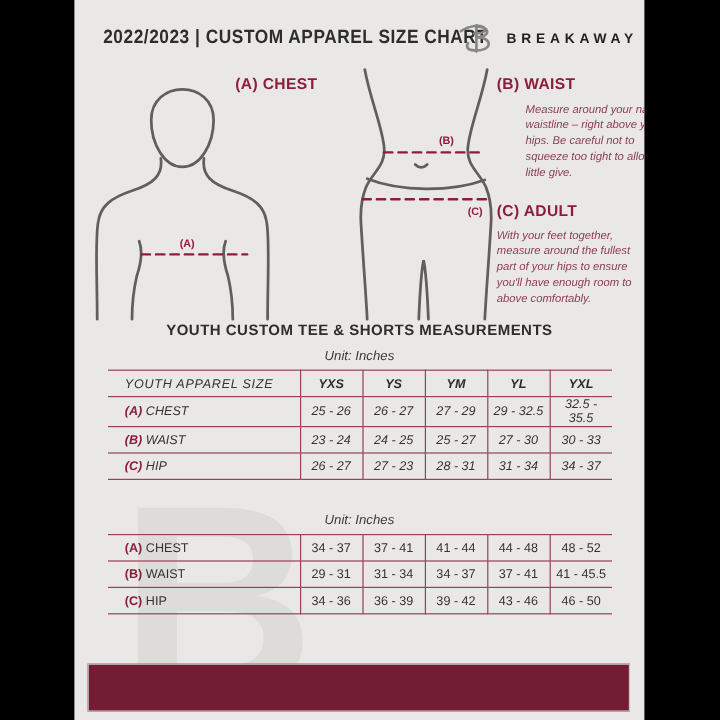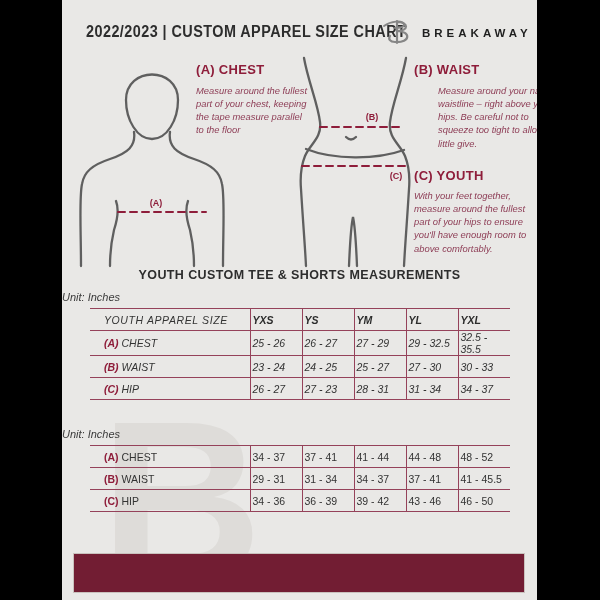--- a/index.html
+++ b/index.html
@@ -27,25 +27,25 @@
   .fig text{font-family:"Liberation Sans",sans-serif;font-size:9px;font-weight:bold;fill:#8e1d3a;}
 
   
   .guide-h{position:absolute;font-size:13px;font-weight:800;color:#8e1d3a;letter-spacing:.3px;}
   .guide-b{position:absolute;font-size:9.4px;font-style:italic;font-weight:500;color:#8d3c55;
     line-height:1.4;}
 
   
   .tbl-title{position:absolute;width:475px;text-align:center;font-size:12.5px;font-weight:800;
     color:#2d2d2d;letter-spacing:.4px;}
-  .tbl-unit{position:absolute;width:475px;font-size:11px;font-style:italic;
+  .tbl-unit{position:absolute;width:475px;text-align:center;font-size:11px;font-style:italic;
     color:#3a3a3a;}
   table.size{position:absolute;left:28px;border-collapse:collapse;width:420px;
     font-size:10.5px;color:#333;}
-  table.size td{border:1px solid #95425a;height:21px;text-align:left;padding:0 2px;}
+  table.size td{border:1px solid #95425a;height:21px;text-align:center;padding:0 2px;}
   table.size tr td:first-child{border-left:none;text-align:left;padding-left:14px;}
   table.size tr td:last-child{border-right:none;margin-left:21px;}
   table.size tr.head td{font-weight:bold;color:#2c2c2c;}
   table.size tr.head td:first-child{font-weight:normal;letter-spacing:.6px;color:#333;}
   .ltr{color:#8e1d3a;font-weight:bold;}
 
   
   .footer-bar{position:absolute;left:11px;top:553px;width:450px;height:38px;background:#721d33;
     border:1px solid #c9c1bd;}
 </style>
@@ -82,26 +82,25 @@
         <path d="M12 93 C 40 104 82 104 110 94"></path>
         <path d="M52 81 Q 57 86 62 81" stroke-width="1.8"></path>
         <path d="M55 210 C 56 186 57 170 59 161 C 61 170 62 186 63 210"></path>
         <path class="dash" d="M26 71 L 108 71"></path>
         <path class="dash" d="M8 110 L 114 110"></path>
         <text x="78" y="64" text-anchor="middle">(B)</text>
         <text x="102" y="123" text-anchor="middle">(C)</text>
       </svg>
 
       <div class="guide-h" style="left:134px;top:62px;">(A) CHEST</div>
-      <div class="guide-b" style="left:134px;top:84px;width:116px;">Measure around the fullest part of your chest, keeping the tape measure parallel to the floor</div>
 
       <div class="guide-h" style="left:352px;top:62px;">(B) WAIST</div>
       <div class="guide-b" style="left:332px;top:84px;width:122px;margin-left:44px;">Measure around your natural waistline – right above your hips. Be careful not to squeeze too tight to allow a little give.</div>
 
-      <div class="guide-h" style="left:352px;top:168px;">(C) YOUTH</div>
+      <div class="guide-h" style="left:352px;top:168px;">(C) ADULT</div>
       <div class="guide-b" style="left:352px;top:189px;width:122px;">With your feet together, measure around the fullest part of your hips to ensure you'll have enough room to above comfortably.</div>
 
       <div class="tbl-title" style="top:268px;">YOUTH CUSTOM TEE &amp; SHORTS MEASUREMENTS</div>
       <div class="tbl-unit" style="top:291px;">Unit: Inches</div>
 
       <table class="size" style="top:308px;font-style:italic;">
         <colgroup>
             <col style="width:160px">
             <col style="width:52px">
             <col style="width:52px">

